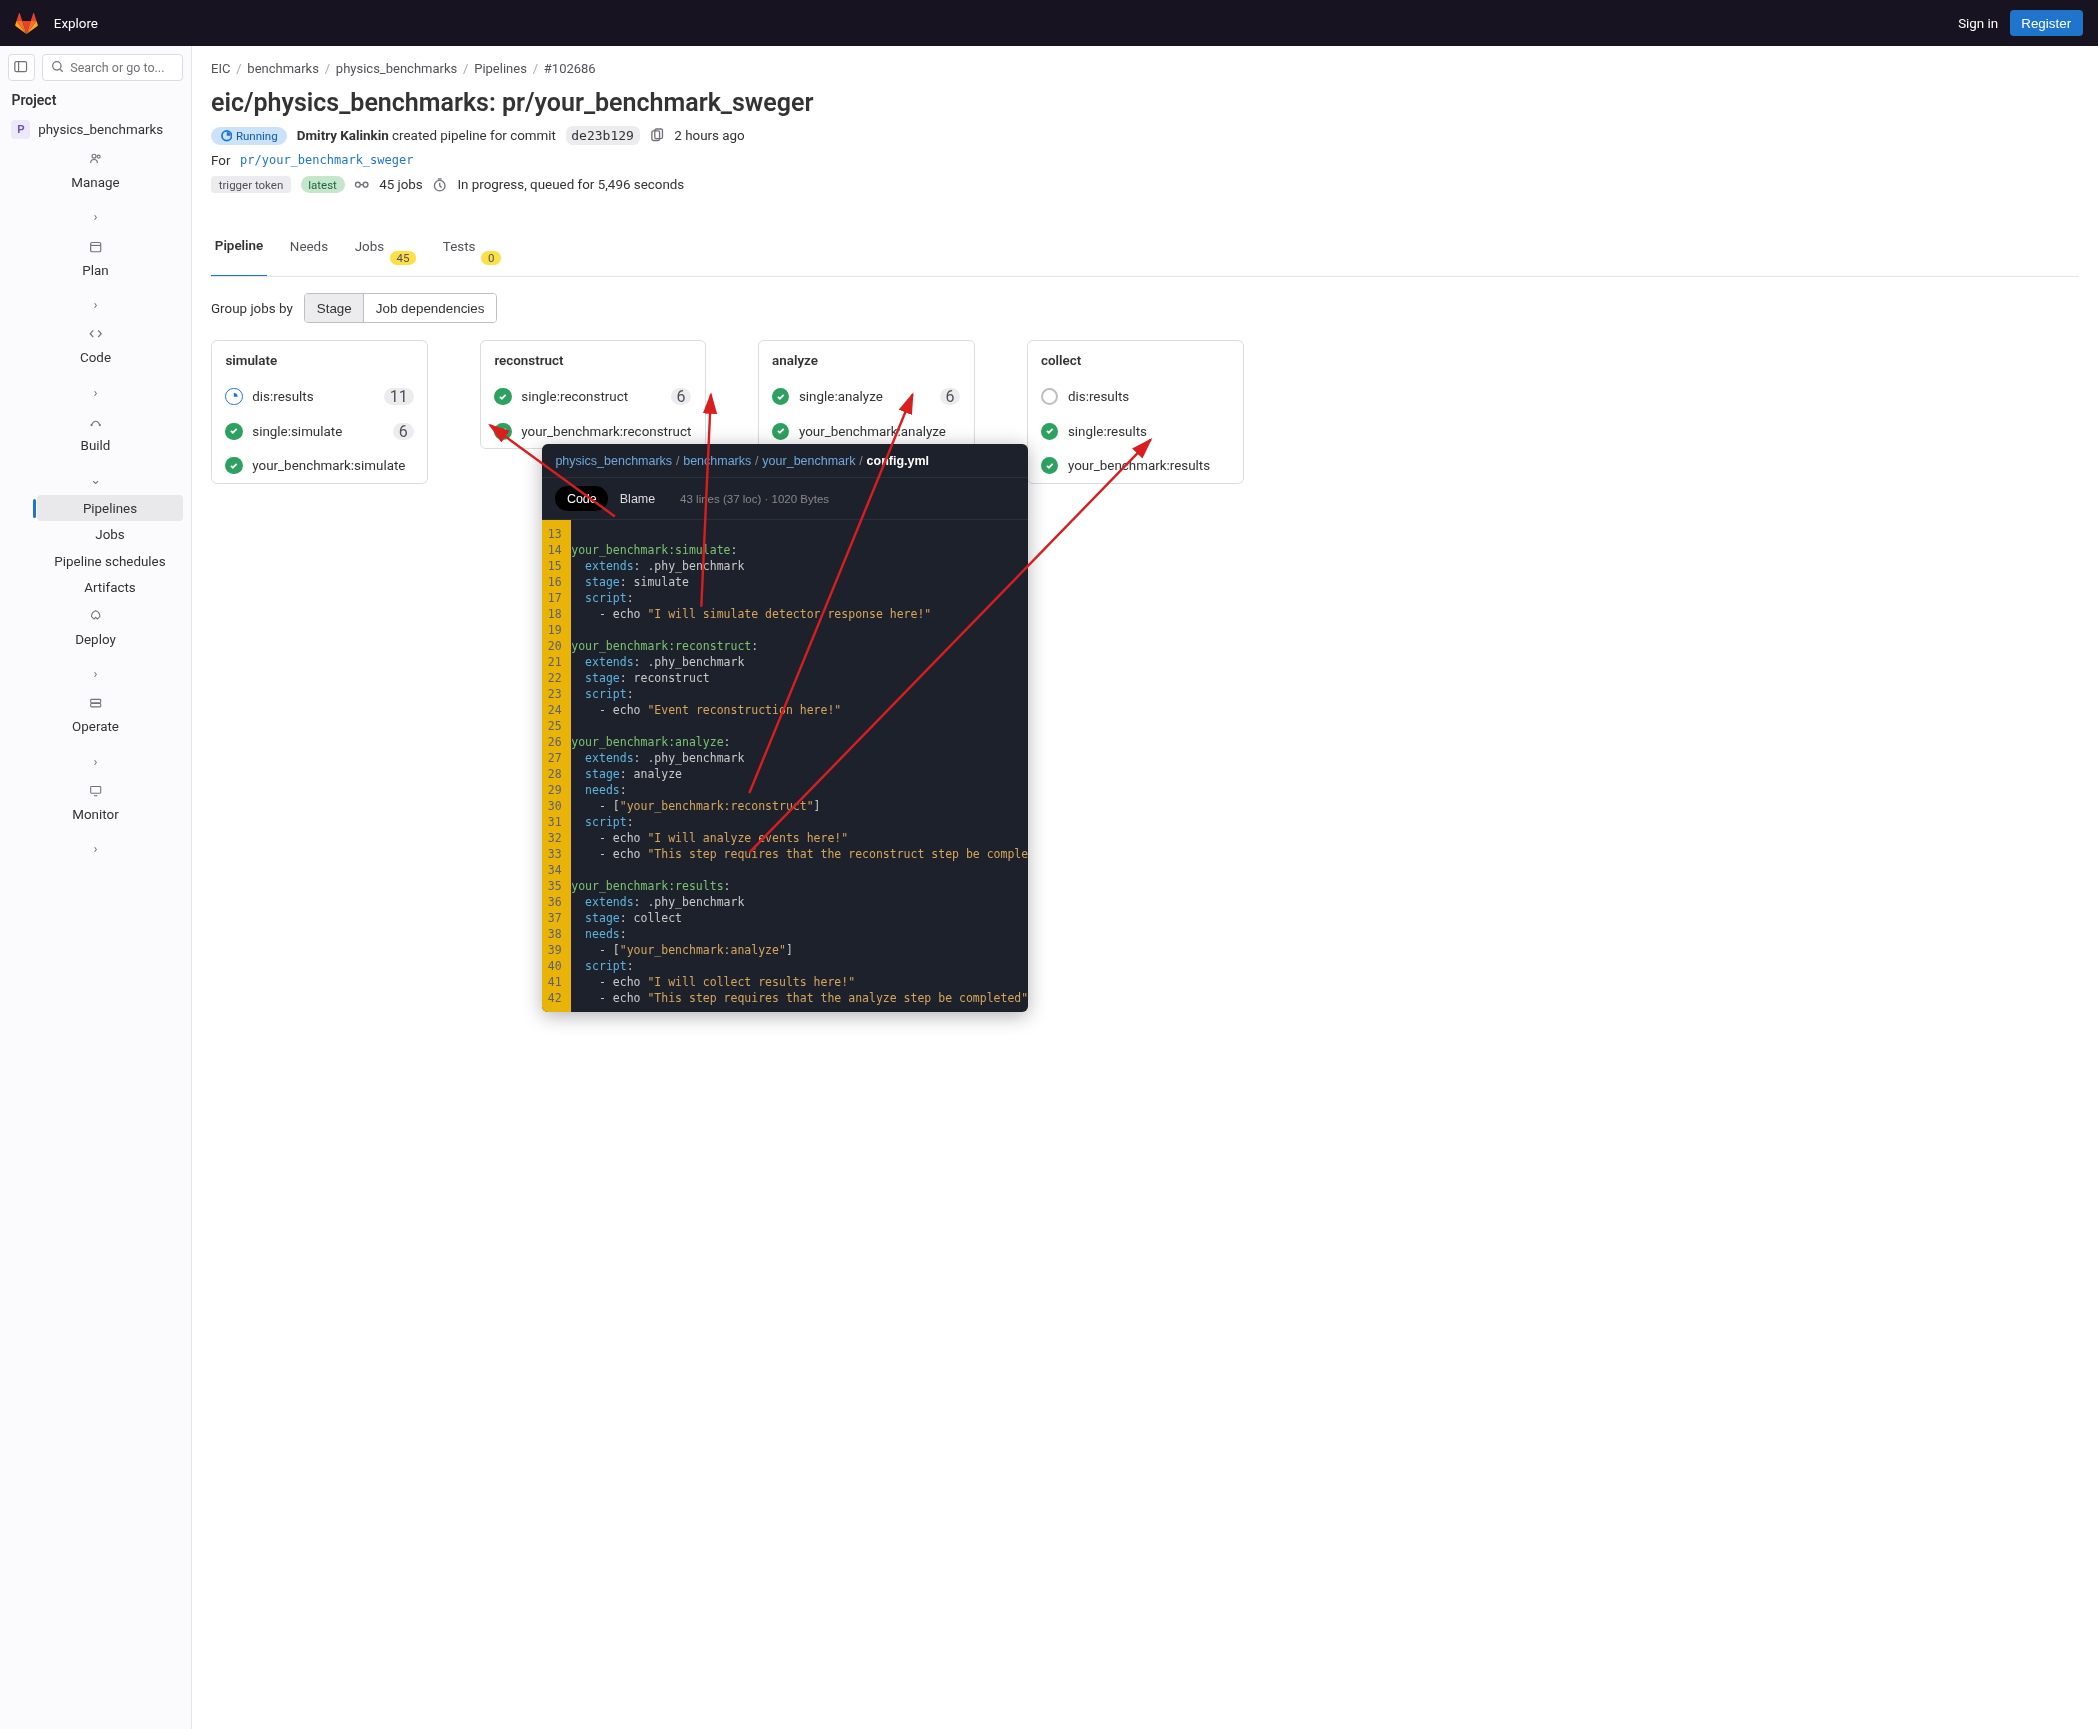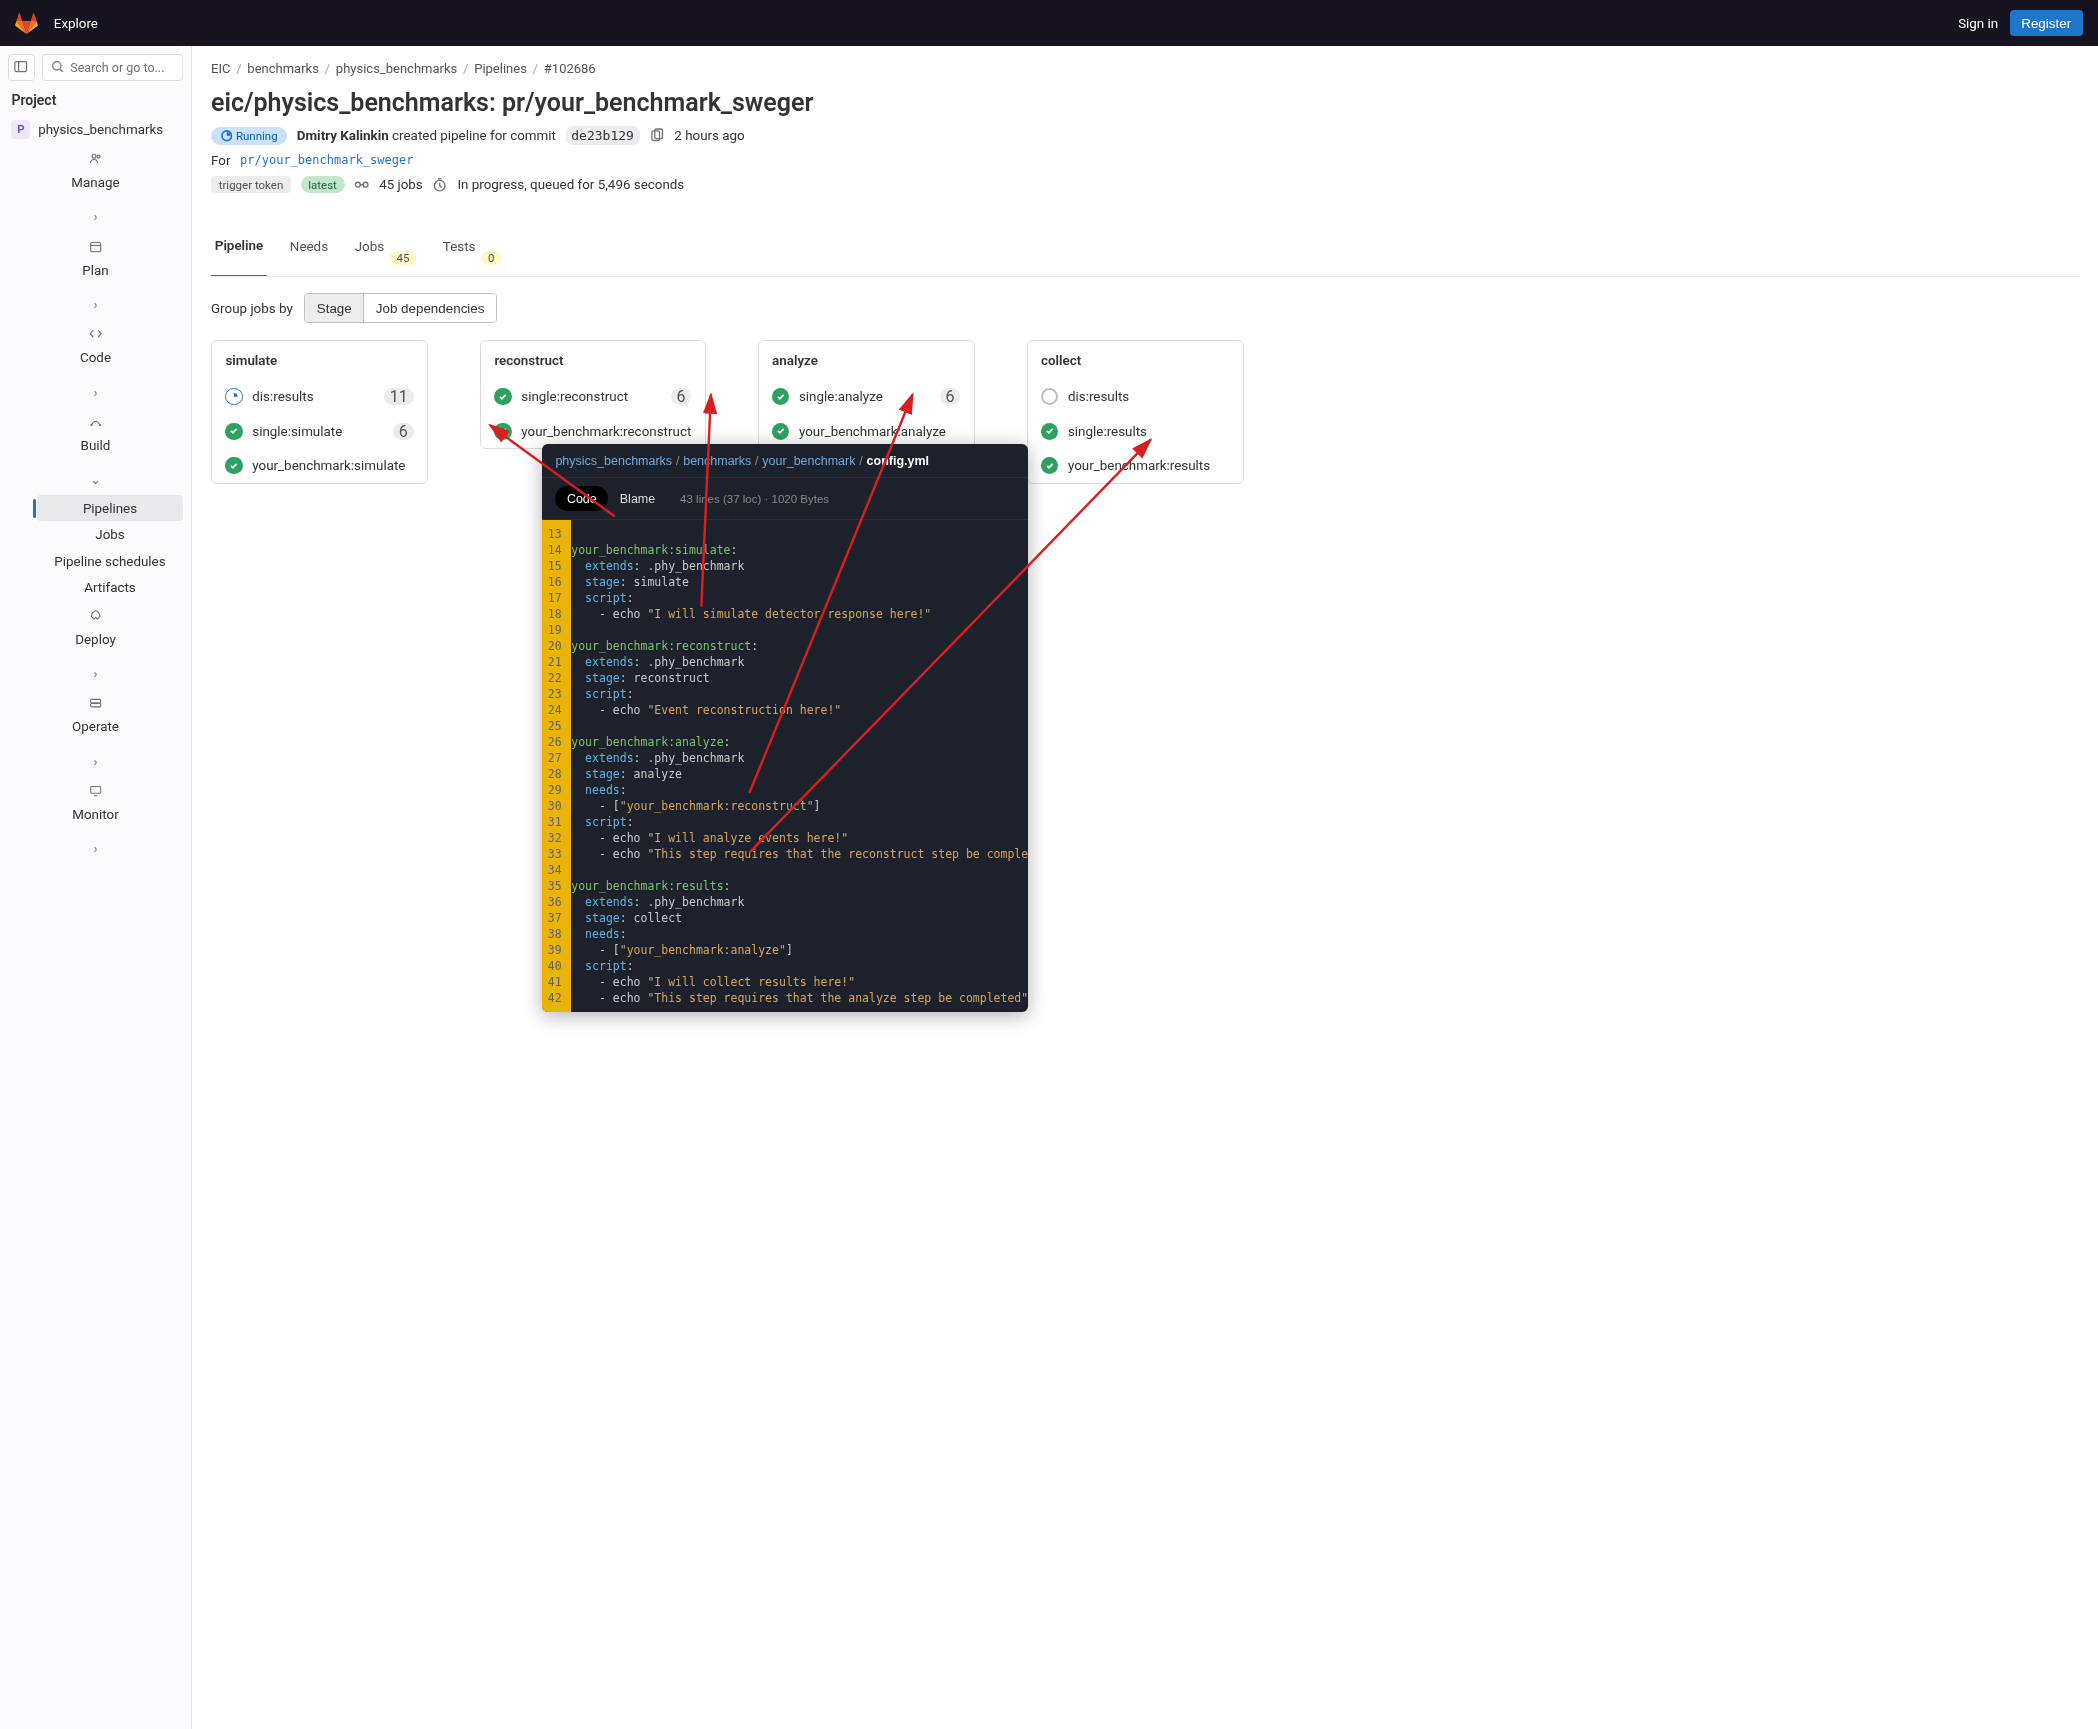--- a/index.html
+++ b/index.html
@@ -33,21 +33,21 @@
   h1.title { font-size: 25px; font-weight: 600; margin-bottom: 9.6px; }
   .meta-row { display: flex; align-items: center; gap: 9.6px; font-size: 13.4px; flex-wrap: wrap; margin-bottom: 7.7px; }
   .badge-running { background: #cbe2f9; color: #0b5cad; border-radius: 11.5px; padding: 1.9px 9.6px; font-size: 11.5px; display: inline-flex; align-items: center; gap: 3.8px; }
   .commit-sha { font-family: ui-monospace, Menlo, monospace; font-size: 13px; background: #ececef; border-radius: 7px; padding: 1.9px 5.8px; }
   .branch-link { font-family: ui-monospace, Menlo, monospace; font-size: 12px; color: #1f75cb; }
   .token-badge { background: #ececef; border-radius: 3.8px; padding: 1.9px 7.7px; font-size: 11.5px; color: #535158; }
   .latest-badge { background: #c3e6cd; color: #24663b; border-radius: 9.6px; padding: 1.9px 7.7px; font-size: 11.5px; }
   .tabs { display: flex; gap: 19px; border-bottom: 1px solid #e5e5e5; margin-top: 23px; }
   .tab { padding: 11.5px 3.8px; font-size: 13.4px; color: #535158; cursor: pointer; display: flex; align-items: center; gap: 5.8px; }
   .tab.active { color: #333; font-weight: 600; border-bottom: 1.9px solid #1f75cb; }
-  .count-pill { background: #fef9c3; border-radius: 9.6px; padding: 0 6.7px; font-size: 11.5px; color: #535158; margin-top: 23px; }
+  .count-pill { background: #fde047; border-radius: 9.6px; padding: 0 6.7px; font-size: 11.5px; color: #535158; margin-top: 23px; }
   .group-row { margin-top: 15.4px; display: flex; align-items: center; gap: 11.5px; }
   .btn-group { display: flex; border: 1px solid #bfbfc3; border-radius: 3.8px; overflow: hidden; }
   .btn-group button { border: none; background: #fff; padding: 6.7px 11.5px; font-size: 13.4px; cursor: pointer; color: #333; }
   .btn-group button.active { background: #ececef; }
   .btn-group button + button { border-left: 1px solid #bfbfc3; }
   .stages { display: flex; gap: 52px; margin-top: 17.3px; align-items: flex-start; position: relative; }
   .stage-card { border: 1px solid #dcdcde; border-radius: 5.8px; min-width: 217px; background: #fff; position: relative; }
   .stage-header { font-weight: 600; font-size: 13.4px; padding: 11.5px 13.4px; }
   .job { display: flex; align-items: center; gap: 9.6px; padding: 8.6px 13.4px; cursor: pointer; position: relative; }
   .status-icon { width: 17.3px; height: 17.3px; border-radius: 50%; display: inline-flex; align-items: center; justify-content: center; flex-shrink: 0; }

